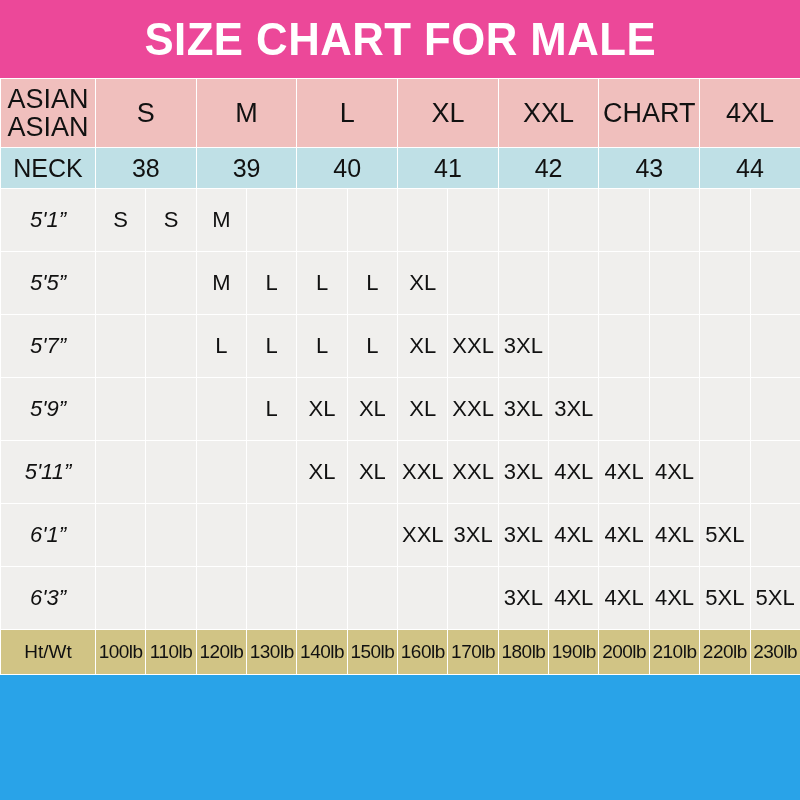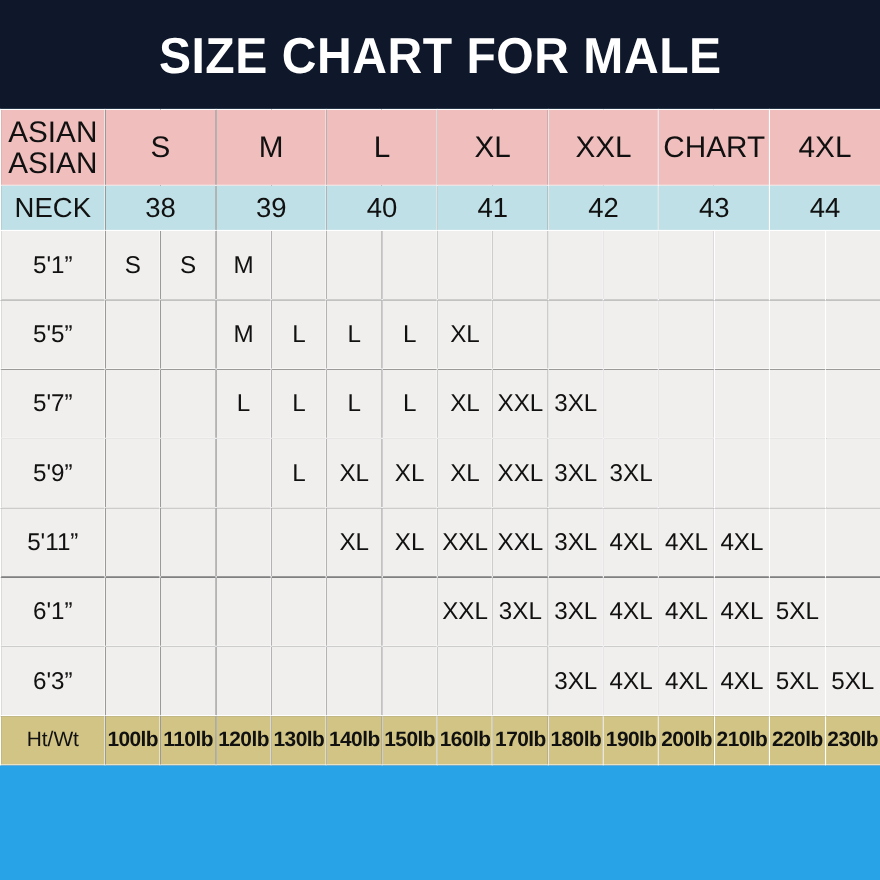--- a/index.html
+++ b/index.html
@@ -16,40 +16,40 @@
   .chart-root {
     width: 800px;
     height: 800px;
     position: relative;
     background: #29a3e8;
     display: flex;
     flex-direction: column;
   }
   
   .title-banner {
-    height: 99px;
-    background: #0f172a;
+    height: 78px;
+    background: #ec4899;
     display: flex;
     align-items: center;
     justify-content: center;
     flex: 0 0 auto;
   }
   .title-text {
     color: #ffffff;
     font-size: 46px;
     font-weight: bold;
     letter-spacing: 0.5px;
     font-family: "Liberation Sans", sans-serif;
     transform: scaleX(0.95);
     white-space: nowrap;
   }
   
   .table-wrap {
     flex: 0 0 auto;
-    background: #000000;
+    background: #f9a8d4;
   }
   table.size-table {
     border-collapse: collapse;
     width: 800px;
     table-layout: fixed;
   }
   table.size-table td {
     padding: 0;
     margin: 0;
     text-align: center;
@@ -69,41 +69,42 @@
   }
   
   tr.row-neck td { height: 40px; background: #bfe0e6; font-size: 25px; margin-top: 30px; }
   td.neck-label { font-size: 18px; }
   
   td.ht-label {
     background: #c9504e;
     color: #0d0d0d;
     font-size: 26px;
     font-weight: normal;
+    font-style: italic;
   }
   
   tr.row-body td { height: 62px; font-size: 22px; background: #f0efed; }
   td.cell-empty { background: #f0efed; }
   
   td.sz-S   { background: #d4d4d4; }
   td.sz-M   { background: #c2c2c2; }
   td.sz-L   { background: #adadad; }
   td.sz-XL  { background: #dcdcda; }
   td.sz-XXL { background: #a9a9a9; }
   td.sz-3XL { background: #8a8a8a; }
   td.sz-4XL { background: #c8c6c8; }
   td.sz-5XL { background: #8c8c8c; }
   
   tr.row-htwt td {
     height: 44px;
     background: #d1c485;
     font-size: 19px;
   }
   td.htwt-label { font-size: 24px; }
-  td.wt-cell { font-size: 18px; letter-spacing: -0.5px; font-weight: bold; }
+  td.wt-cell { font-size: 18px; letter-spacing: -0.5px; }
   
   .bottom-banner {
     flex: 1 1 auto;
     background: #29a3e8;
   }
 </style>
 </head>
 <body>
 
 <div class="chart-root">

